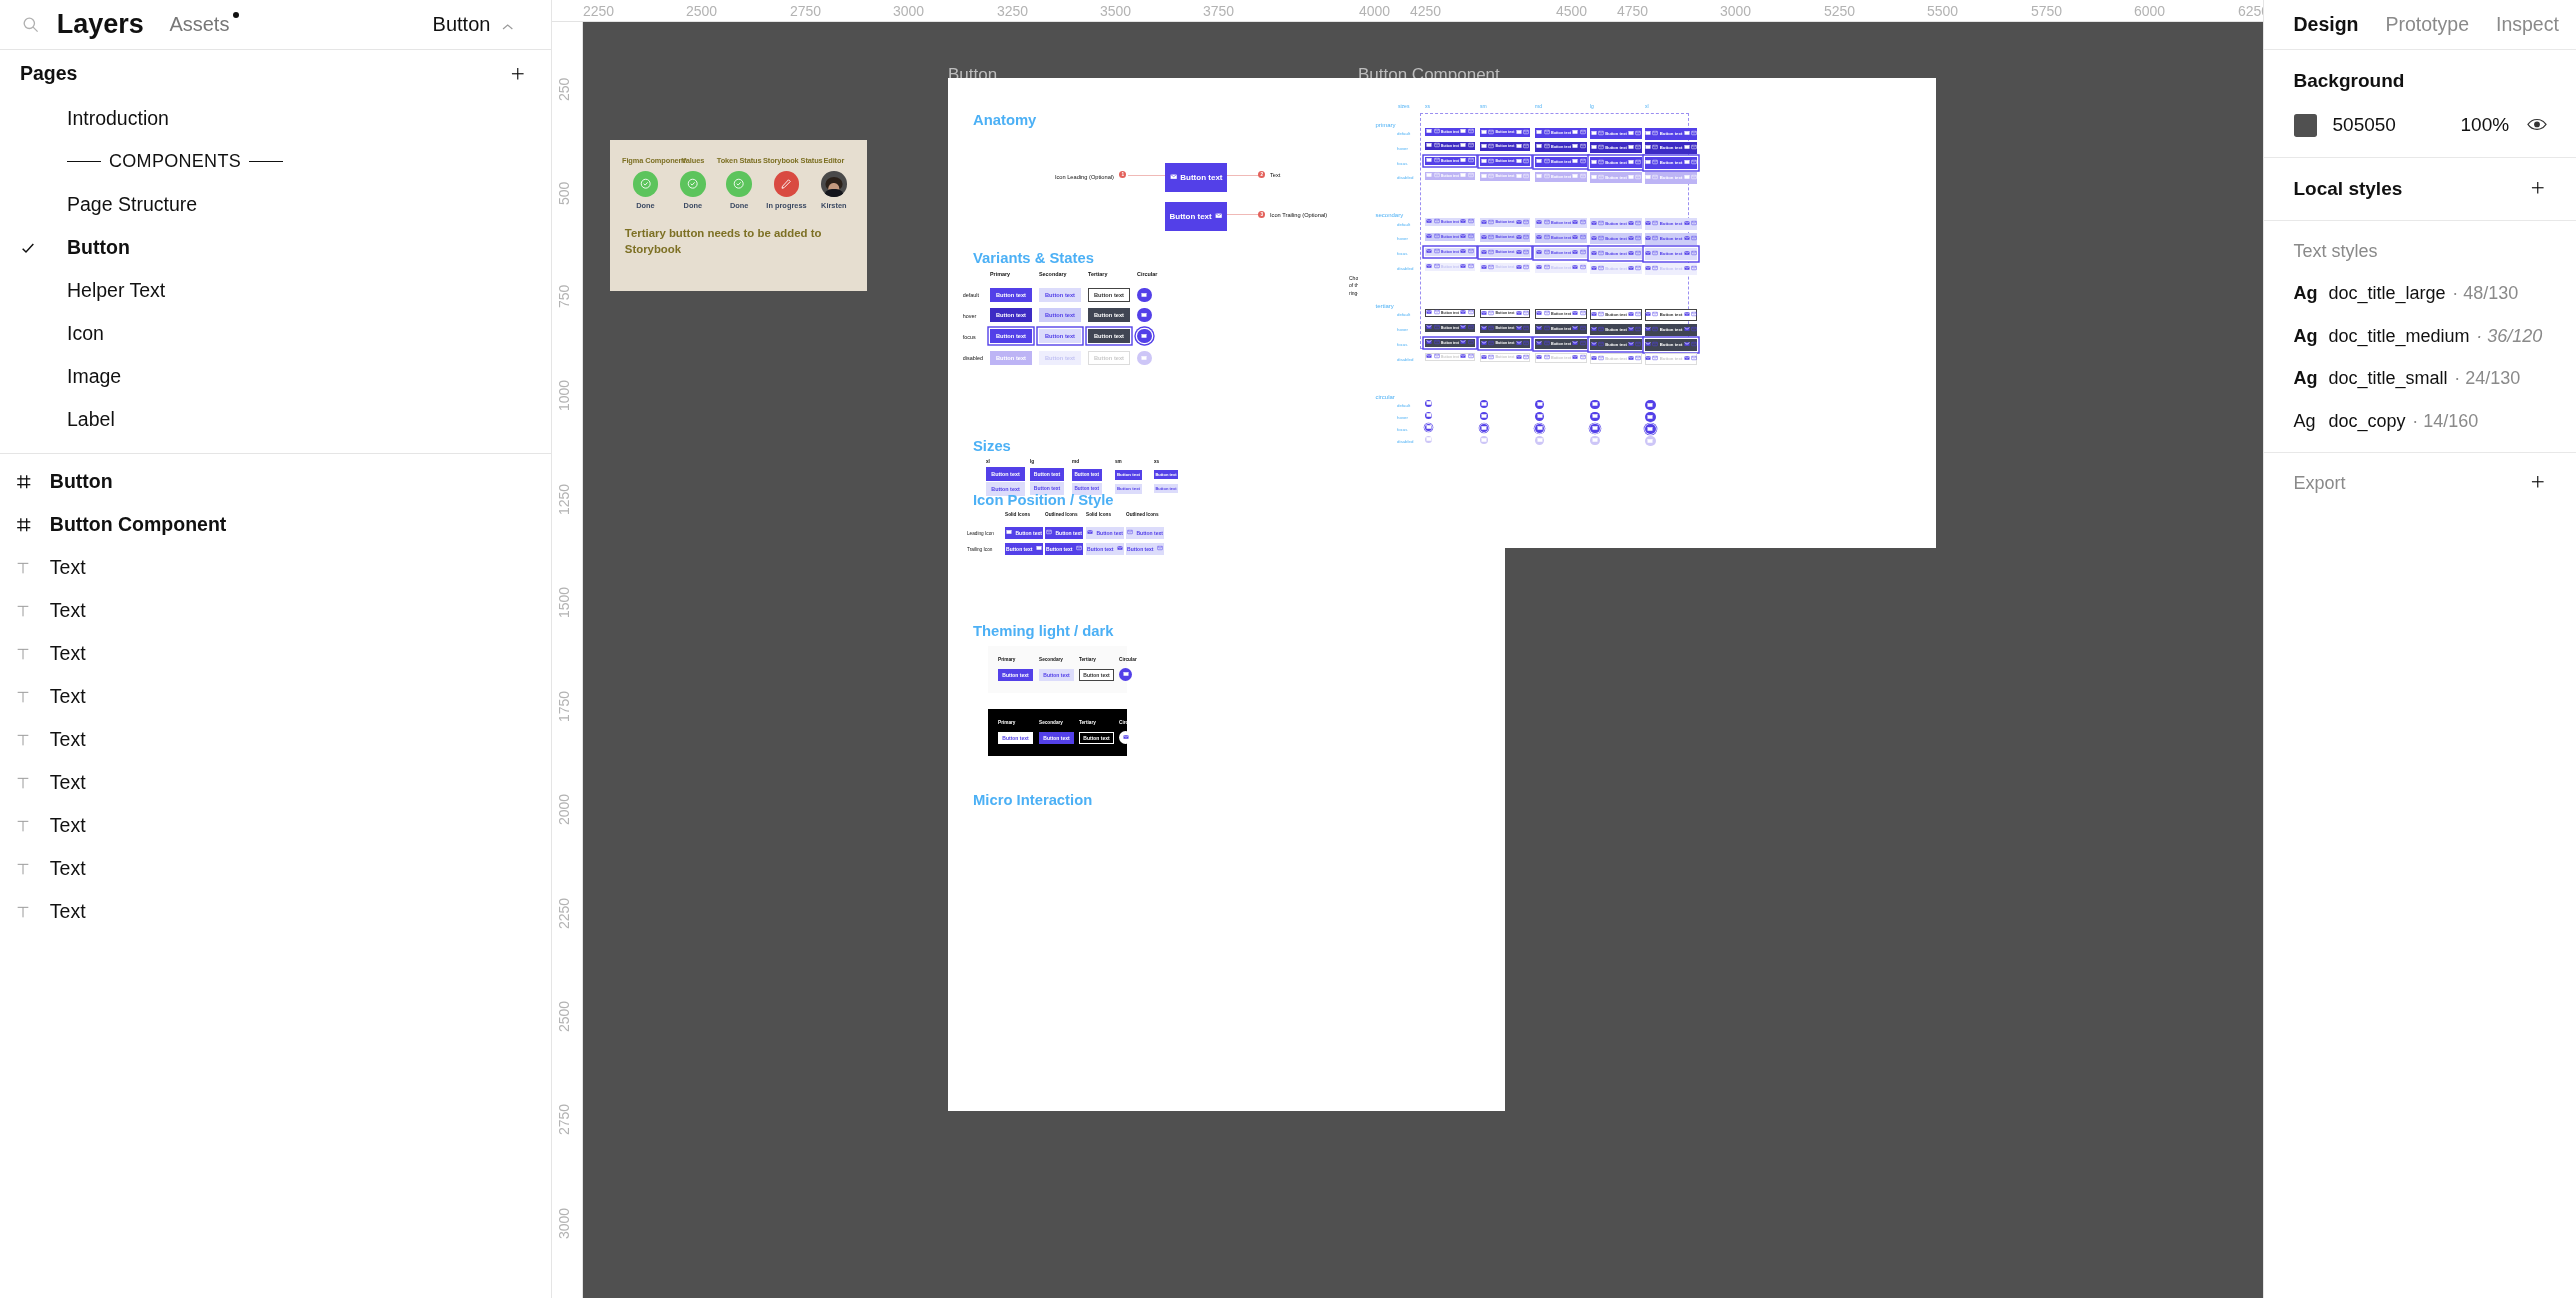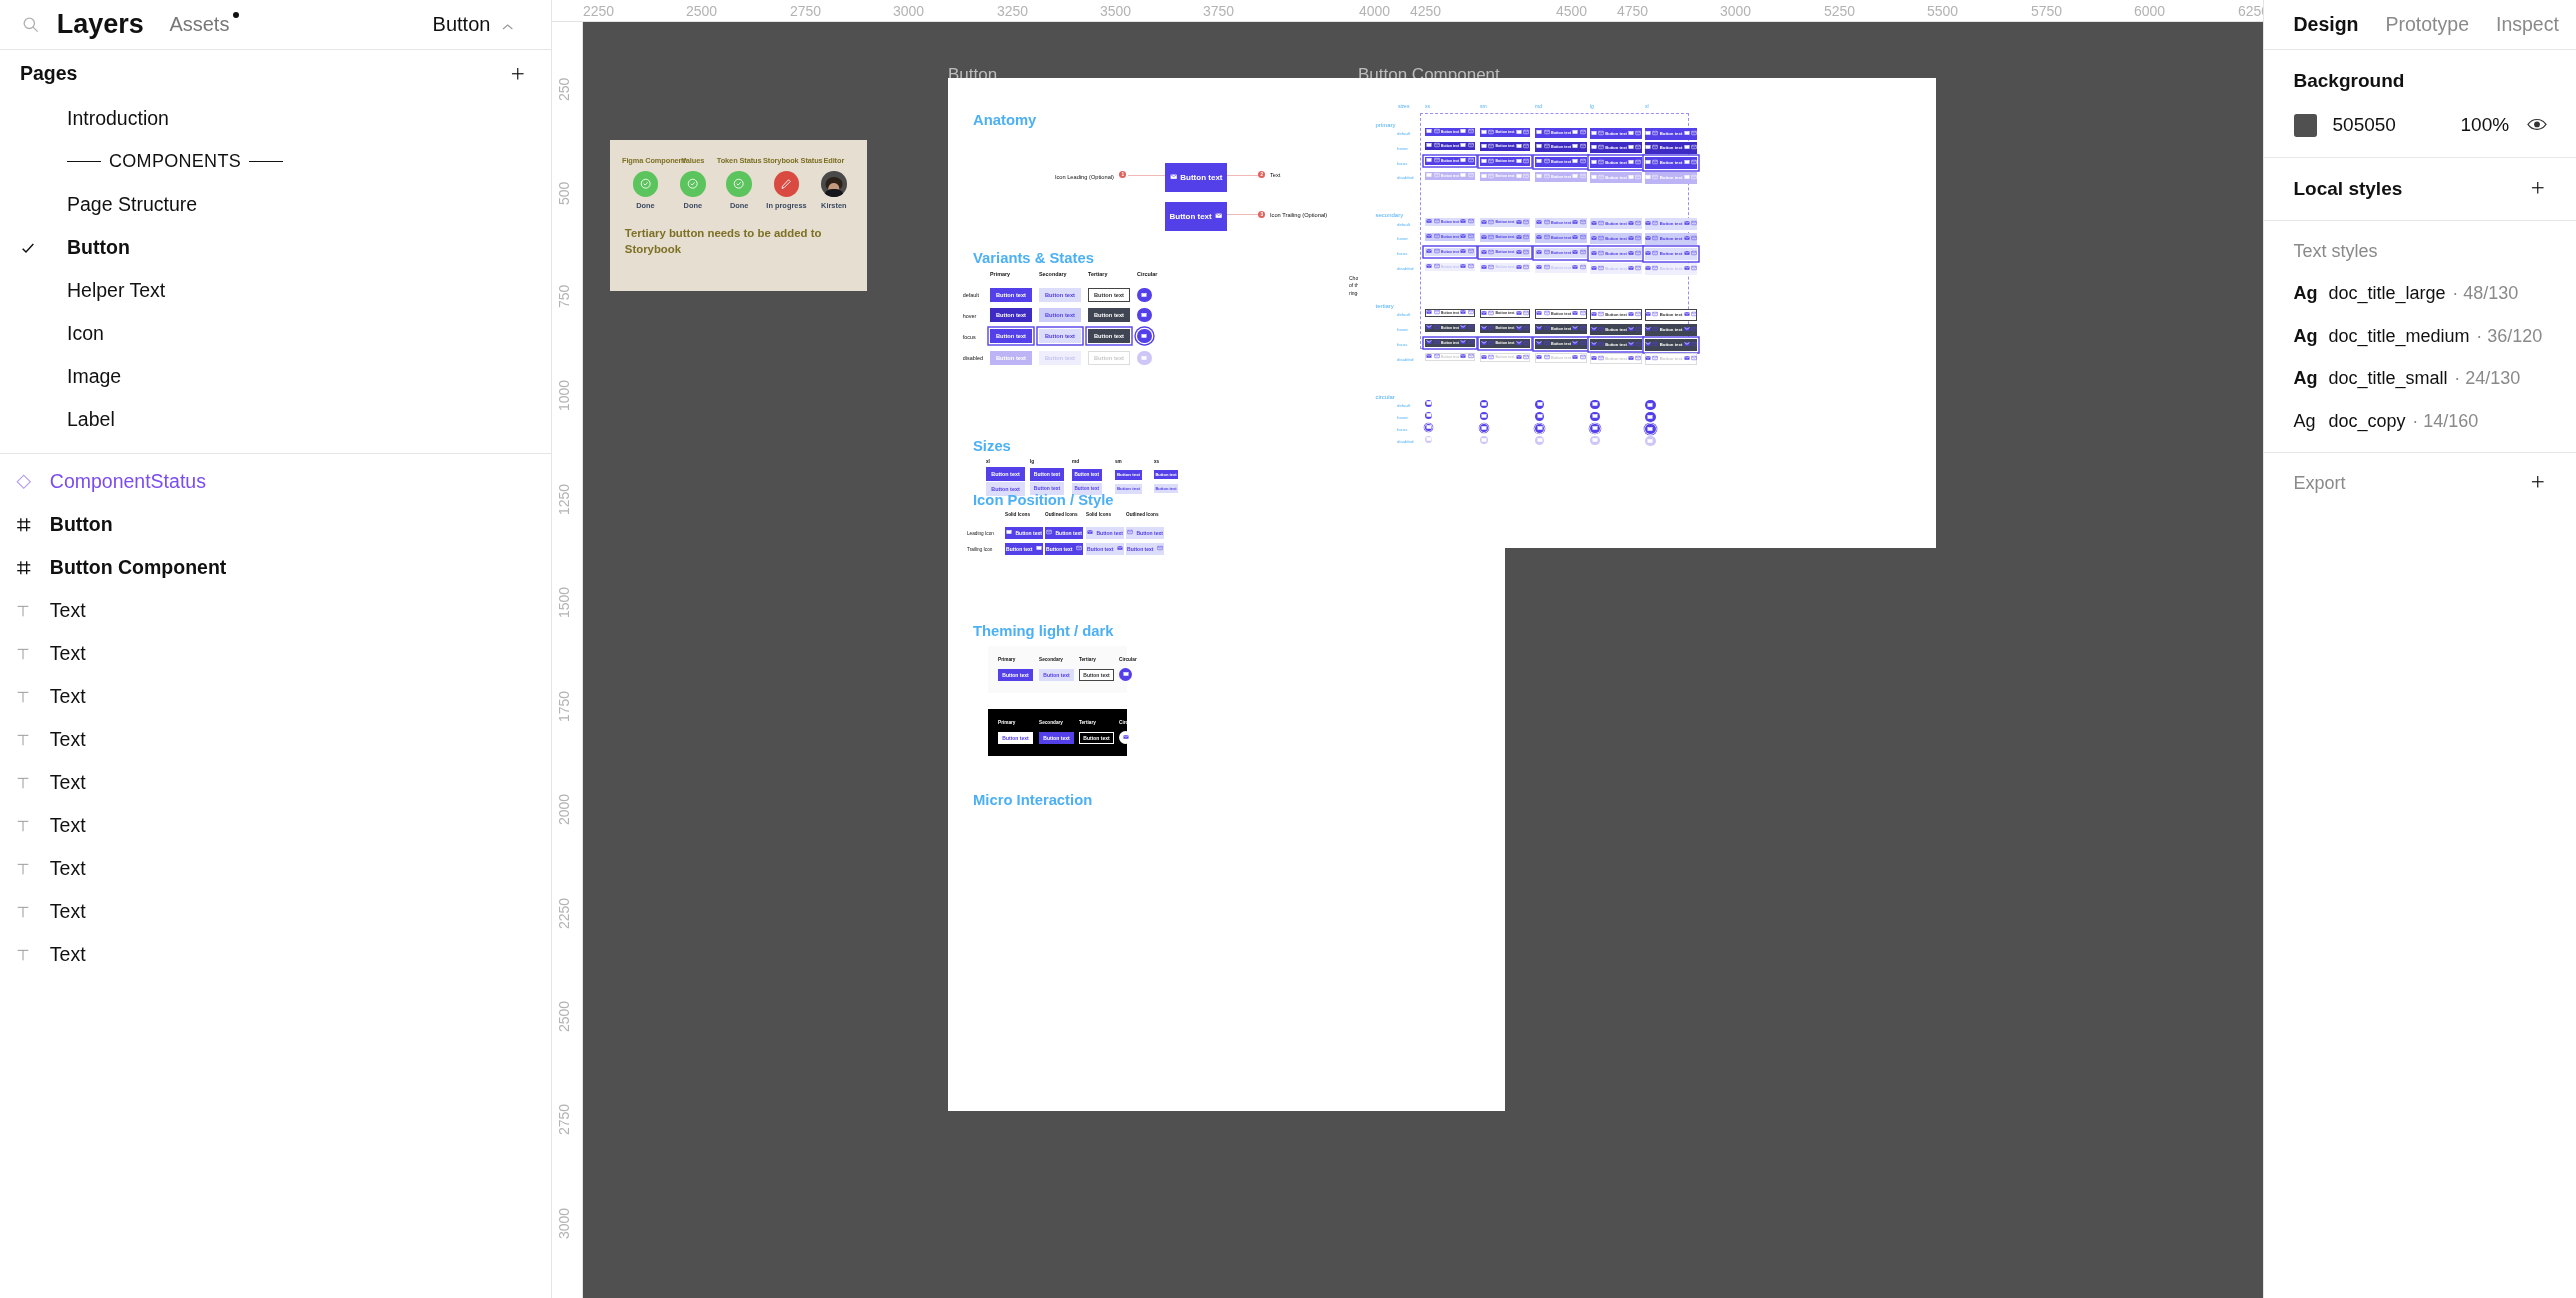--- a/index.html
+++ b/index.html
@@ -190,28 +190,20 @@
         </div>
         <div class="page-row">
           <span class="check"></span>
           <span class="plabel">Label</span>
         </div>
       </div>
 
     <div class="lp-sep"></div>
 
     <div id="layers-list">
-        <div class="layer-row purple">
-          <span class="licon">
-            <svg width="17.5" height="17.5" viewBox="0 0 24 24" fill="none" stroke="#b09bee" stroke-width="1.5">
-              <rect x="12" y="3" width="12.7" height="12.7" transform="rotate(45 12 3)"></rect>
-            </svg>
-          </span>
-          <span class="llabel">ComponentStatus</span>
-        </div>
         <div class="layer-row boldrow">
           <span class="licon">
             <svg width="17.5" height="17.5" viewBox="0 0 24 24" fill="none" stroke="#111" stroke-width="1.8">
               <line x1="8" y1="3" x2="8" y2="21"></line>
               <line x1="16" y1="3" x2="16" y2="21"></line>
               <line x1="3" y1="8" x2="21" y2="8"></line>
               <line x1="3" y1="16" x2="21" y2="16"></line>
             </svg>
           </span>
           <span class="llabel">Button</span>
@@ -1998,21 +1990,21 @@
       <div class="muted-title">Text styles</div>
       <div id="text-styles-list">
           <div class="ts-row">
             <span class="ag">Ag</span>
             <span class="ts-name">doc_title_large</span>
             <span class="ts-meta" style="margin-left: 6.7px;">· 48/130</span>
           </div>
           <div class="ts-row">
             <span class="ag">Ag</span>
             <span class="ts-name">doc_title_medium</span>
-            <span class="ts-meta" style="margin-left: 6.7px;">· 36/120</span>
+            <span class="ts-meta" style="margin-left: 6.7px; font-style: italic;">· 36/120</span>
           </div>
           <div class="ts-row">
             <span class="ag">Ag</span>
             <span class="ts-name">doc_title_small</span>
             <span class="ts-meta" style="margin-left: 6.7px;">· 24/130</span>
           </div>
           <div class="ts-row">
             <span class="ag light">Ag</span>
             <span class="ts-name">doc_copy</span>
             <span class="ts-meta" style="margin-left: 6.7px;">· 14/160</span>

